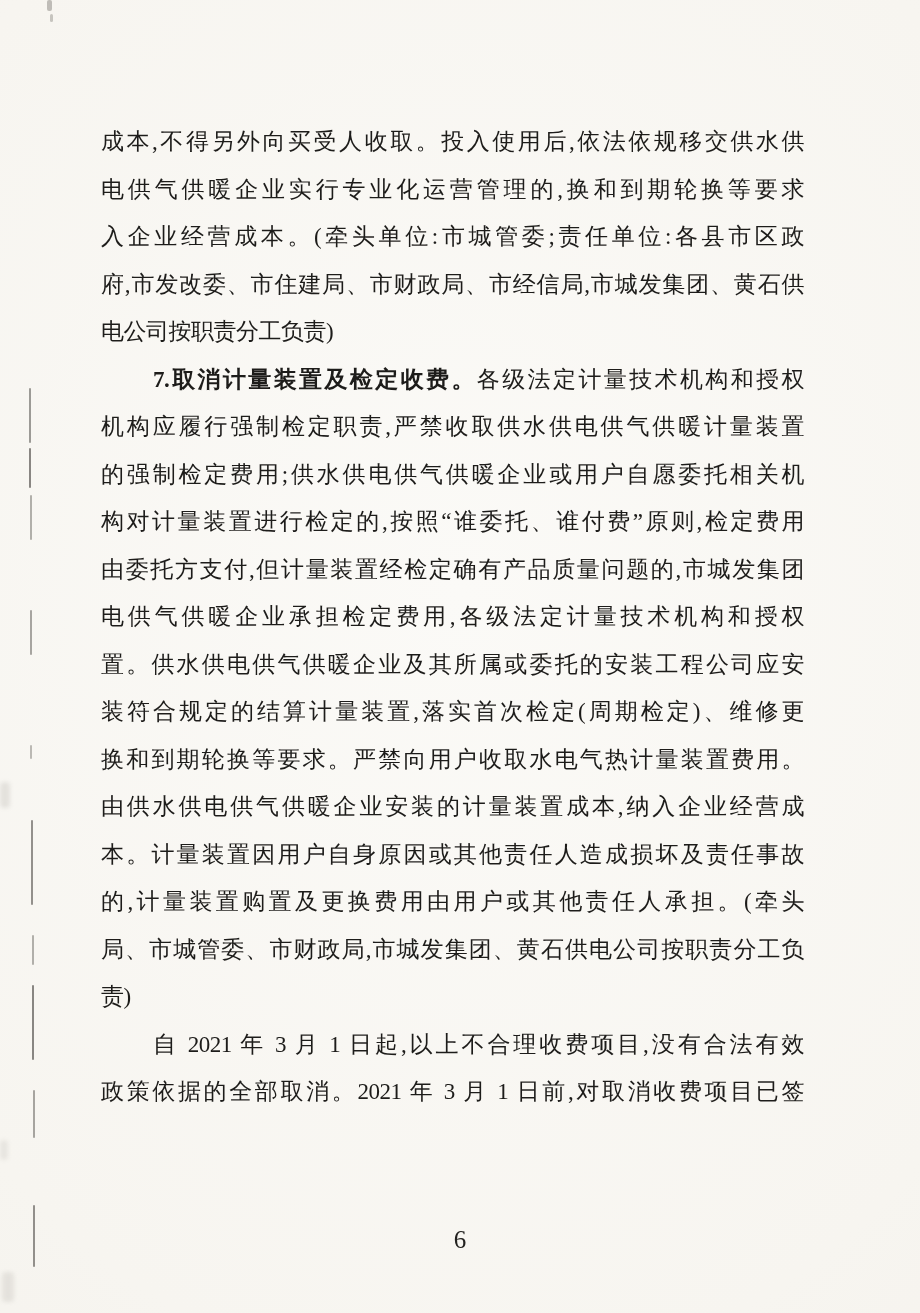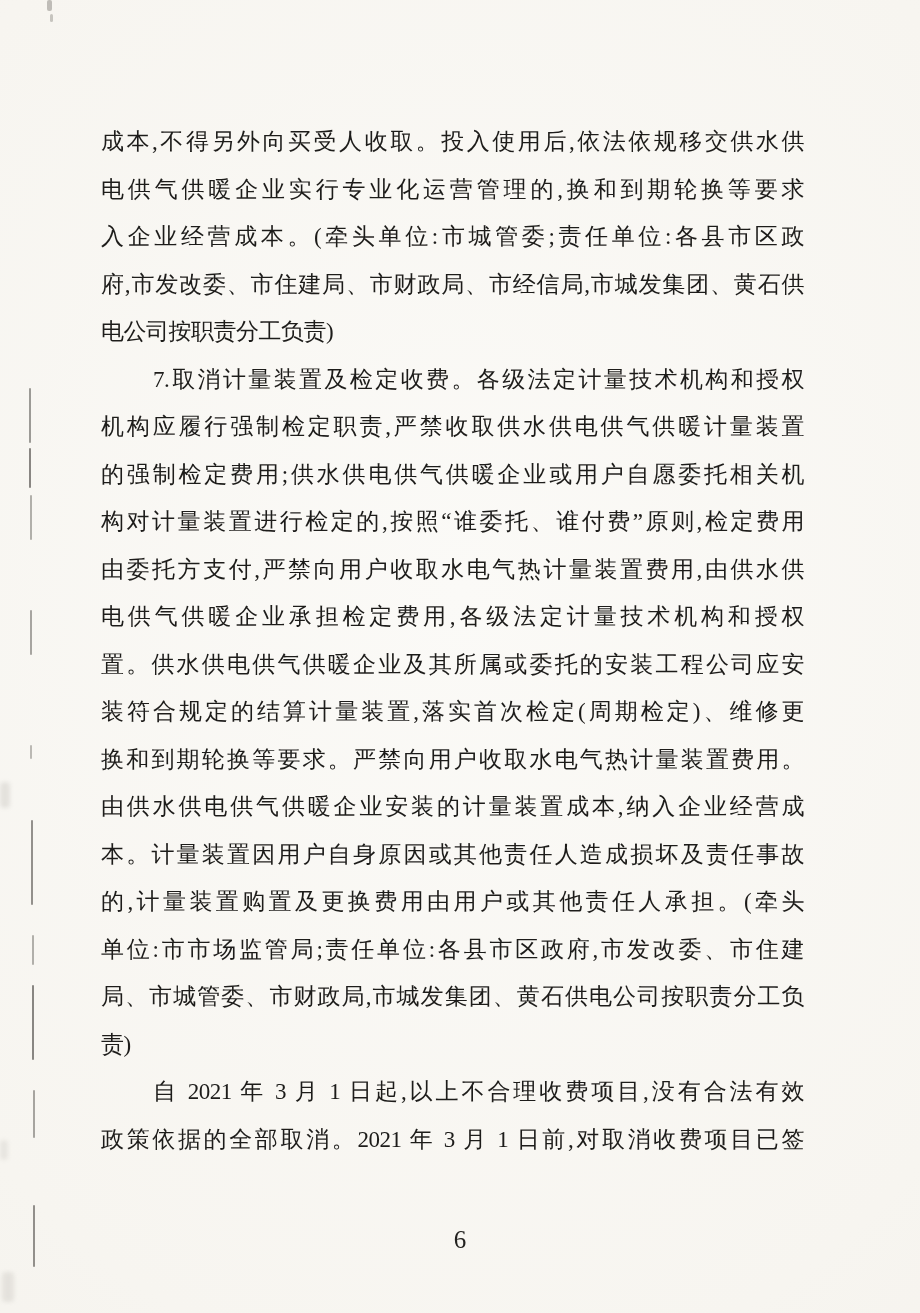--- a/index.html
+++ b/index.html
@@ -33,21 +33,21 @@
   }
   .just {
     text-align: justify;
     text-align-last: justify;
     text-justify: inter-character;
   }
   .indent {
     padding-left: 52px;
   }
   .bold {
-    font-weight: normal;
+    font-weight: bold;
   }
   .page-number {
     position: absolute;
     top: 1226px;
     left: 0;
     width: 920px;
     text-align: center;
     font-size: 25px;
     color: #232220;
   }
@@ -98,29 +98,28 @@
     <div class="line just">入企业经营成本。(牵头单位:市城管委;责任单位:各县市区政</div>
     <div class="line just">府,市发改委、市住建局、市财政局、市经信局,市城发集团、黄石供</div>
     <div class="line">电公司按职责分工负责)</div>
 
     <div class="line just indent">
       <span class="bold">7.取消计量装置及检定收费。</span><span>各级法定计量技术机构和授权</span>
     </div>
     <div class="line just">机构应履行强制检定职责,严禁收取供水供电供气供暖计量装置</div>
     <div class="line just">的强制检定费用;供水供电供气供暖企业或用户自愿委托相关机</div>
     <div class="line just">构对计量装置进行检定的,按照“谁委托、谁付费”原则,检定费用</div>
-    <div class="line just">由委托方支付,严禁向用户收取水电气热计量装置费用,由供水供</div>
+    <div class="line just">由委托方支付,但计量装置经检定确有产品质量问题的,市城发集团</div>
     <div class="line just">电供气供暖企业承担检定费用,各级法定计量技术机构和授权</div>
     <div class="line just">置。供水供电供气供暖企业及其所属或委托的安装工程公司应安</div>
     <div class="line just">装符合规定的结算计量装置,落实首次检定(周期检定)、维修更</div>
     <div class="line just">换和到期轮换等要求。严禁向用户收取水电气热计量装置费用。</div>
     <div class="line just">由供水供电供气供暖企业安装的计量装置成本,纳入企业经营成</div>
     <div class="line just">本。计量装置因用户自身原因或其他责任人造成损坏及责任事故</div>
     <div class="line just">的,计量装置购置及更换费用由用户或其他责任人承担。(牵头</div>
-    <div class="line just">单位:市市场监管局;责任单位:各县市区政府,市发改委、市住建</div>
     <div class="line just">局、市城管委、市财政局,市城发集团、黄石供电公司按职责分工负</div>
     <div class="line">责)</div>
 
     <div class="line just indent">自 2021 年 3 月 1 日起,以上不合理收费项目,没有合法有效</div>
     <div class="line just">政策依据的全部取消。2021 年 3 月 1 日前,对取消收费项目已签</div>
 
   </div>
 
   <div class="page-number">6</div>
 

